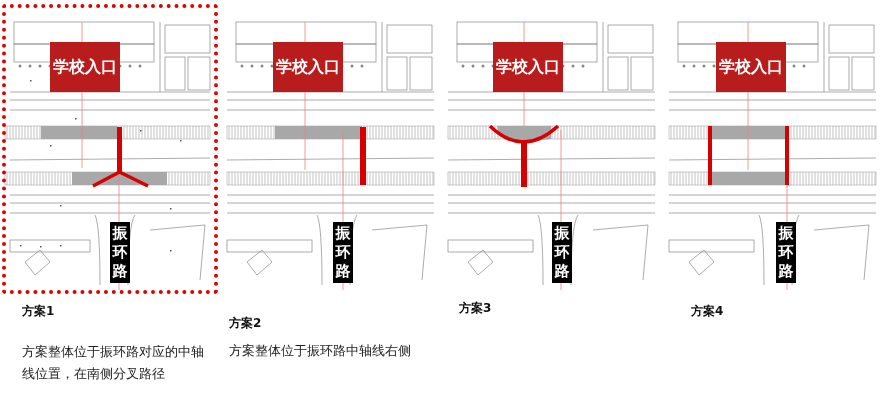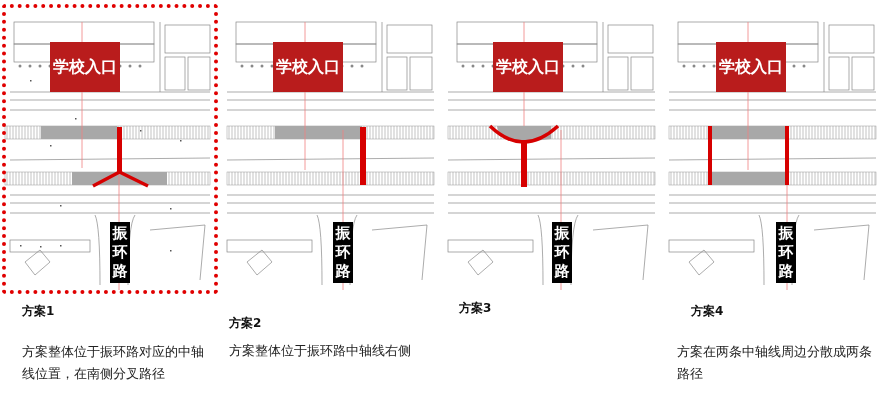--- a/index.html
+++ b/index.html
@@ -258,14 +258,13 @@
       <rect x="121" y="126" width="4" height="59" fill="#d60000"></rect>
     </svg>
     <div class="label-box" style="left:52px; top:42px;">学校入口</div>
     <div class="label-vert" style="left:112px; top:222px;">
       <span>振</span>
       <span>环</span>
       <span>路</span>
     </div>
   </div>
   <div class="title" style="left:27px; top:303px;">方案4</div>
-  <div class="desc" style="left:13px; top:341px; width:200px;">方案在两条中轴线周边分散成两条路径</div>
 </div>
 
 </body></html>

